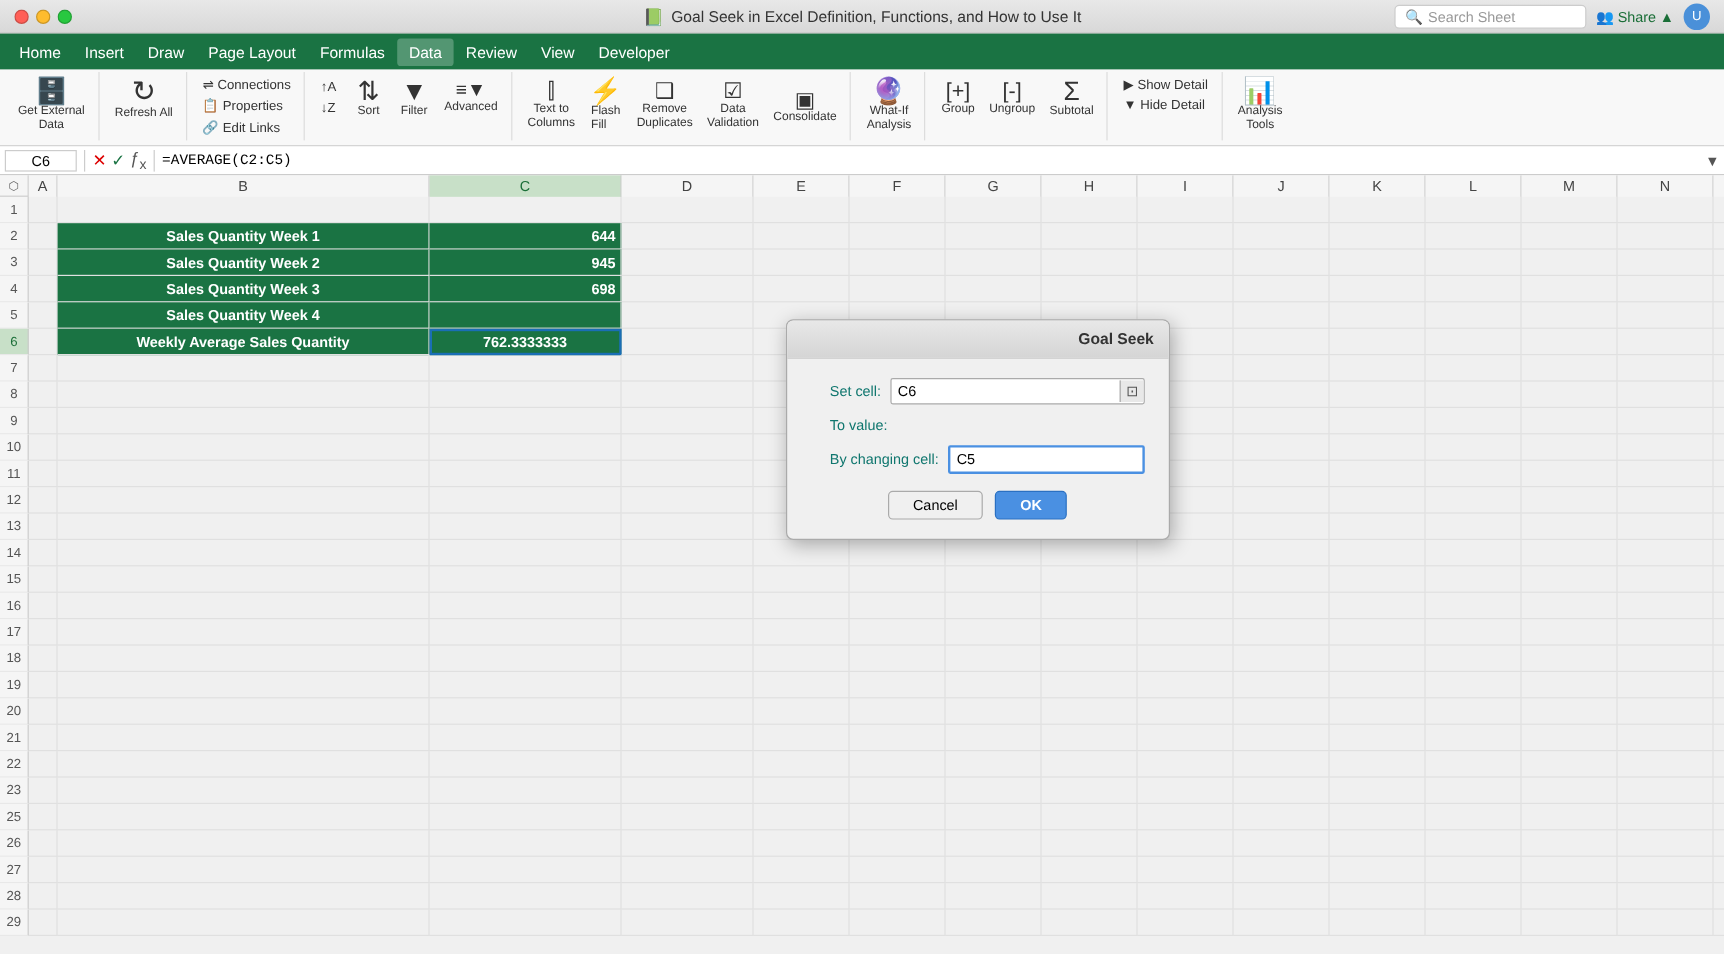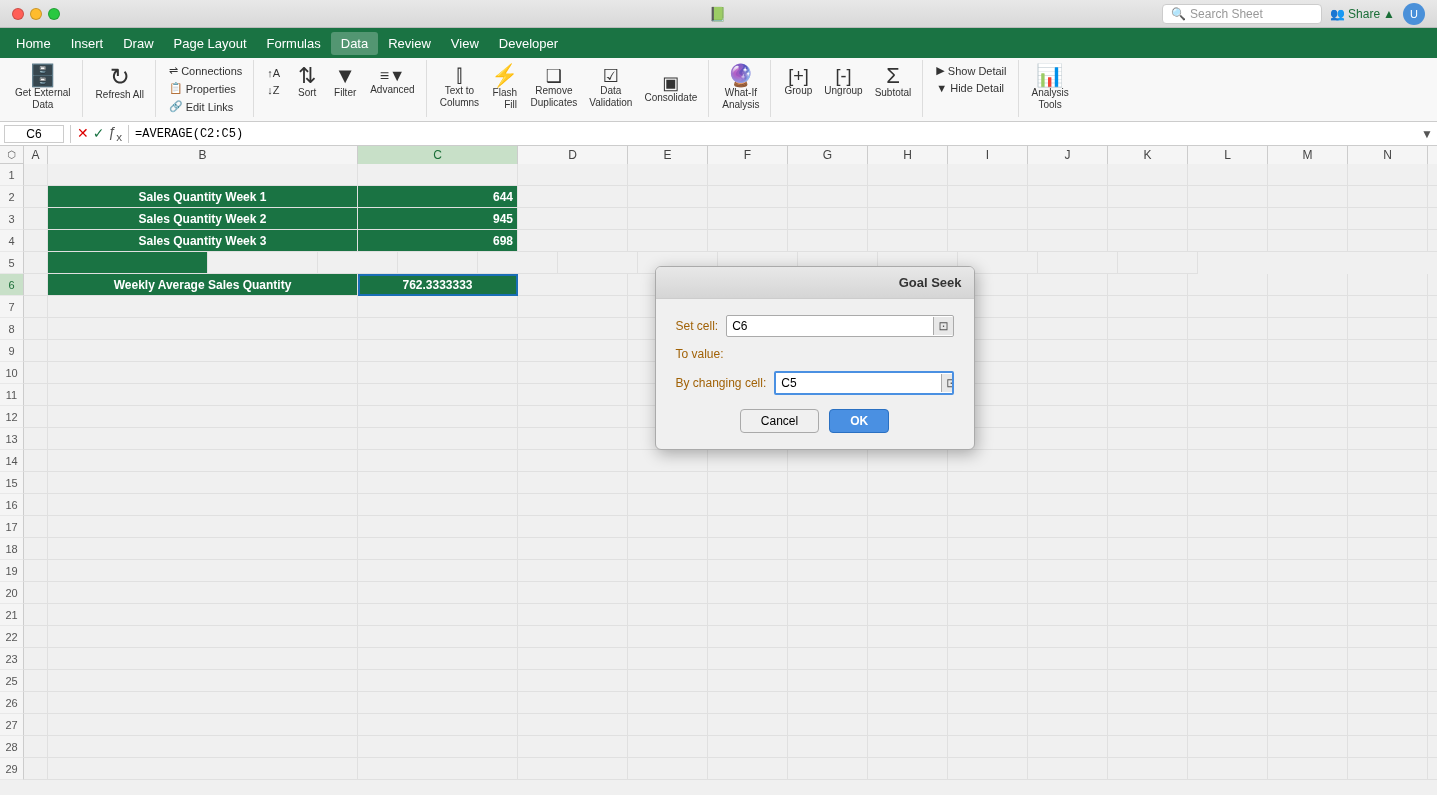--- a/index.html
+++ b/index.html
@@ -234,23 +234,24 @@
     }
     .dialog-body { padding: 16px 20px; }
     .dialog-row {
       display: flex;
       align-items: center;
       margin-bottom: 10px;
       gap: 8px;
     }
     .dialog-label {
       font-size: 12px;
-      color: #a16207;
+      color: #0f766e;
       text-align: right;
       white-space: nowrap;
+      margin-left: 16px;
     }
     .dialog-input-wrap {
       display: flex;
       align-items: center;
       flex: 1;
       border: 1px solid #aaa;
       background: white;
       border-radius: 2px;
       overflow: hidden;
     }
@@ -315,20 +316,21 @@
 <body>
 
 <div class="title-bar">
   <div class="title-bar-controls">
     <div class="traffic-light traffic-close"></div>
     <div class="traffic-light traffic-min"></div>
     <div class="traffic-light traffic-max"></div>
   </div>
   <div class="title-bar-title">
     <span style="font-size:14px;">📗</span>
+    <span>Goal Seek in Excel Definition, Functions, and How to Use It</span>
   </div>
   <div class="title-bar-right">
     <div class="search-sheet-box">
       <span>🔍</span>
       <span style="font-size:12px; color:#999;">Search Sheet</span>
     </div>
     <button class="share-btn">
       <span>👥</span>
       <span>Share</span>
       <span>▲</span>
@@ -415,21 +417,21 @@
   </div>
 
   <div class="ribbon-group">
     <div class="ribbon-group-items">
       <button class="ribbon-btn">
         <span class="icon-large" style="font-size:18px;">⫿</span>
         <span style="font-size:10px; text-align:center; line-height:1.2;">Text to<br>Columns</span>
       </button>
       <button class="ribbon-btn">
         <span class="icon-large">⚡</span>
-        <span style="font-size:10px; text-align:right; line-height:1.2;">Flash<br>Fill</span>
+        <span style="font-size:10px; text-align:left; line-height:1.2;">Flash<br>Fill</span>
       </button>
       <button class="ribbon-btn">
         <span class="icon-large" style="font-size:18px;">❑</span>
         <span style="font-size:10px; text-align:center; line-height:1.2;">Remove<br>Duplicates</span>
       </button>
       <button class="ribbon-btn">
         <span class="icon-large" style="font-size:18px;">☑</span>
         <span style="font-size:10px; text-align:center; line-height:1.2;">Data<br>Validation</span>
       </button>
       <button class="ribbon-btn">
@@ -613,20 +615,21 @@
           <div class="cell col-rest"></div>
           <div class="cell col-rest"></div>
           <div class="cell col-rest"></div>
           <div class="cell col-rest"></div>
 
         </div>
 
         <div class="grid-row">
           <div class="row-num">5</div>
           <div class="cell col-a"></div>
+          <div class="cell col-b cell-green">Sales Quantity Week 4</div>
           <div class="cell col-c cell-green cell-number"></div>
           <div class="cell col-d"></div>
           <div class="cell col-rest"></div>
           <div class="cell col-rest"></div>
           <div class="cell col-rest"></div>
           <div class="cell col-rest"></div>
           <div class="cell col-rest"></div>
           <div class="cell col-rest"></div>
           <div class="cell col-rest"></div>
           <div class="cell col-rest"></div>

